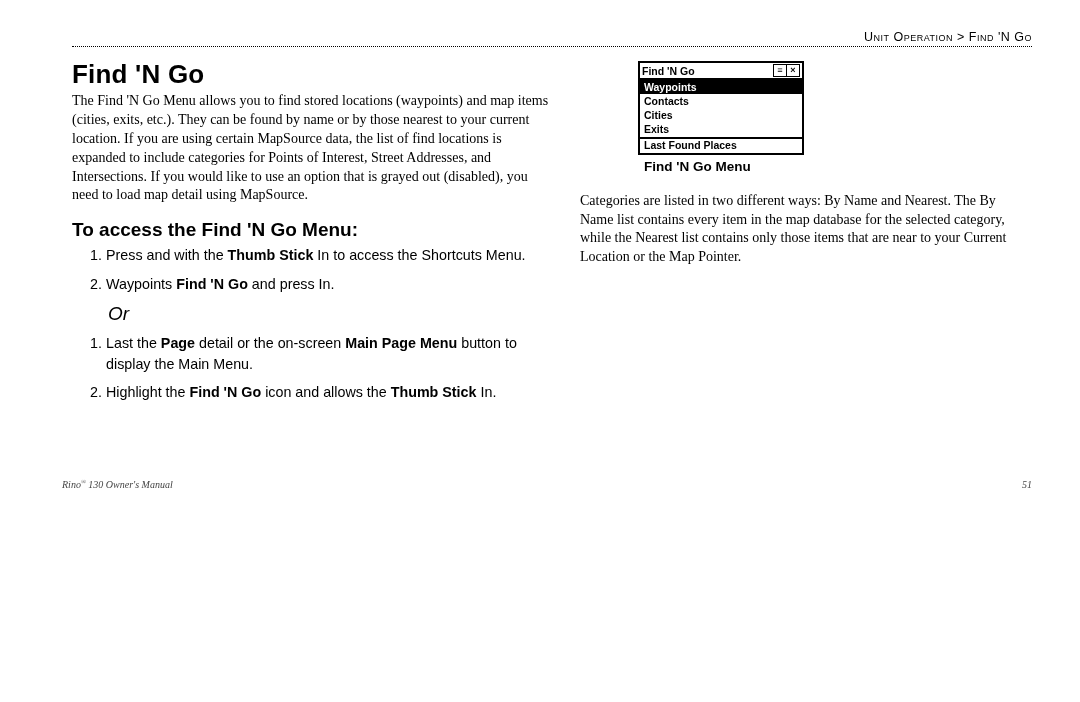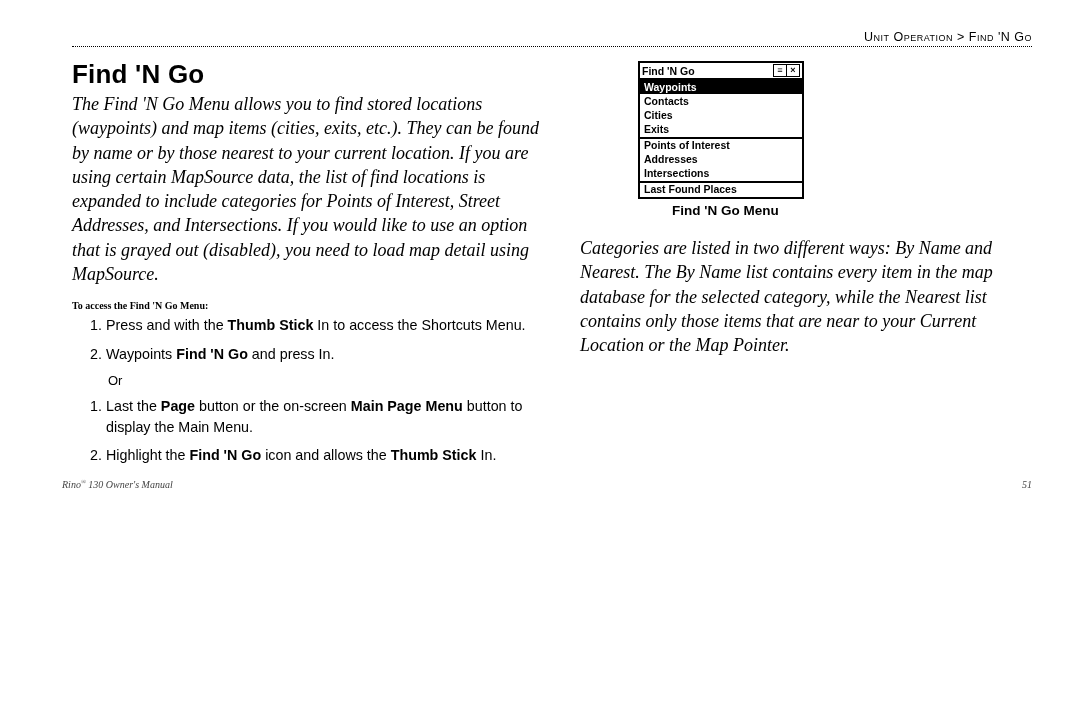--- a/index.html
+++ b/index.html
@@ -24,36 +24,36 @@
   }
   .cols{display:flex;gap:30px;}
   .col-left{width:478px;}
   .col-right{flex:1;}
   h1{
     font-family:Arial,Helvetica,sans-serif;
     font-size:26px;font-weight:bold;margin:4px 0 2px 0;
     letter-spacing:0.2px;
   }
   .body{
-    font-size:18px;line-height:1.35;
+    font-size:14px;line-height:1.35;
     margin:0 0 12px 0;
-    font-style:italic;
   }
   .sub{
-    font-family:Liberation Serif, serif;
-    font-weight:bold;font-size:10px;margin:14px 0 4px 0;
+    font-family:Liberation Sans, sans-serif;
+    font-weight:bold;font-size:19px;margin:14px 0 4px 0;
   }
   ol.steps{margin:0 0 4px 20px;padding:0 0 0 14px;}
   ol.steps li{
     font-family:Arial,Helvetica,sans-serif;
     font-size:14.3px;line-height:1.45;margin-bottom:8px;
   }
   .or{
-    font-family:Arial,Helvetica,sans-serif;font-size:13px;
+    font-family:Arial,Helvetica,sans-serif;font-size:19px;
     margin:0 0 8px 36px;
+    font-style:italic;
   }
   .bold{font-weight:bold;}
   
   .device{
     width:162px;margin:6px 0 2px 58px;
     border:2px solid #000;background:#fff;
   }
   .dev-title{
     display:flex;align-items:center;justify-content:space-between;
     border-bottom:2px solid #000;padding:1px 2px;
@@ -66,21 +66,21 @@
     margin-left:-1px;background:#fff;font-family:Arial,sans-serif;
   }
   .dev-section{border-bottom:2px solid #000;}
   .dev-item{
     font-family:Arial,Helvetica,sans-serif;font-size:10.5px;font-weight:bold;
     padding:0.5px 4px;line-height:1.25;
   }
   .dev-item.sel{background:#000;color:#fff;}
   .caption{
     font-family:Arial,Helvetica,sans-serif;font-weight:bold;font-size:13.5px;
-    margin:4px 0 18px 92px;
+    margin:4px 0 18px 64px;
   }
   .footer{
     position:absolute;left:62px;right:48px;bottom:22px;
     display:flex;justify-content:space-between;align-items:baseline;
     font-style:italic;font-size:10px;color:#444;
   }
   .footer .pn{font-style:italic;text-align:right;}
   sup{font-size:0.65em;}
 </style>
 </head>
@@ -103,21 +103,21 @@
         <li>
           <span>Press and with the </span><span class="bold">Thumb Stick</span><span> In to access the Shortcuts Menu.</span>
         </li>
         <li>
           <span>Waypoints </span><span class="bold">Find 'N Go</span><span> and press In.</span>
         </li>
       </ol>
       <div class="or">Or</div>
       <ol class="steps">
         <li>
-          <span>Last the </span><span class="bold">Page</span><span> button or the on-screen </span><span class="bold">Main Page Menu</span><span> button to display the Main Menu.</span>
+          <span>Last the </span><span class="bold">Page</span><span> detail or the on-screen </span><span class="bold">Main Page Menu</span><span> button to display the Main Menu.</span>
         </li>
         <li>
           <span>Highlight the </span><span class="bold">Find 'N Go</span><span> icon and allows the </span><span class="bold">Thumb Stick</span><span> In.</span>
         </li>
       </ol>
     </div>
 
     <div class="col-right">
 
       <div class="device">
@@ -127,25 +127,20 @@
             <span class="dev-ico">≡</span>
             <span class="dev-ico">×</span>
           </span>
         </div>
         <div class="dev-section">
           <div class="dev-item sel">Waypoints</div>
           <div class="dev-item">Contacts</div>
           <div class="dev-item">Cities</div>
           <div class="dev-item">Exits</div>
         </div>
-        <div class="dev-section">
-          <div class="dev-item">Points of Interest</div>
-          <div class="dev-item">Addresses</div>
-          <div class="dev-item">Intersections</div>
-        </div>
         <div>
           <div class="dev-item">Last Found Places</div>
         </div>
       </div>
       <div class="caption">Find 'N Go Menu</div>
 
       <p class="body">Categories are listed in two different ways: By Name and Nearest. The By Name list contains every item in the map database for the selected category, while the Nearest list contains only those items that are near to your Current Location or the Map Pointer.</p>
     </div>
 
   </div>

